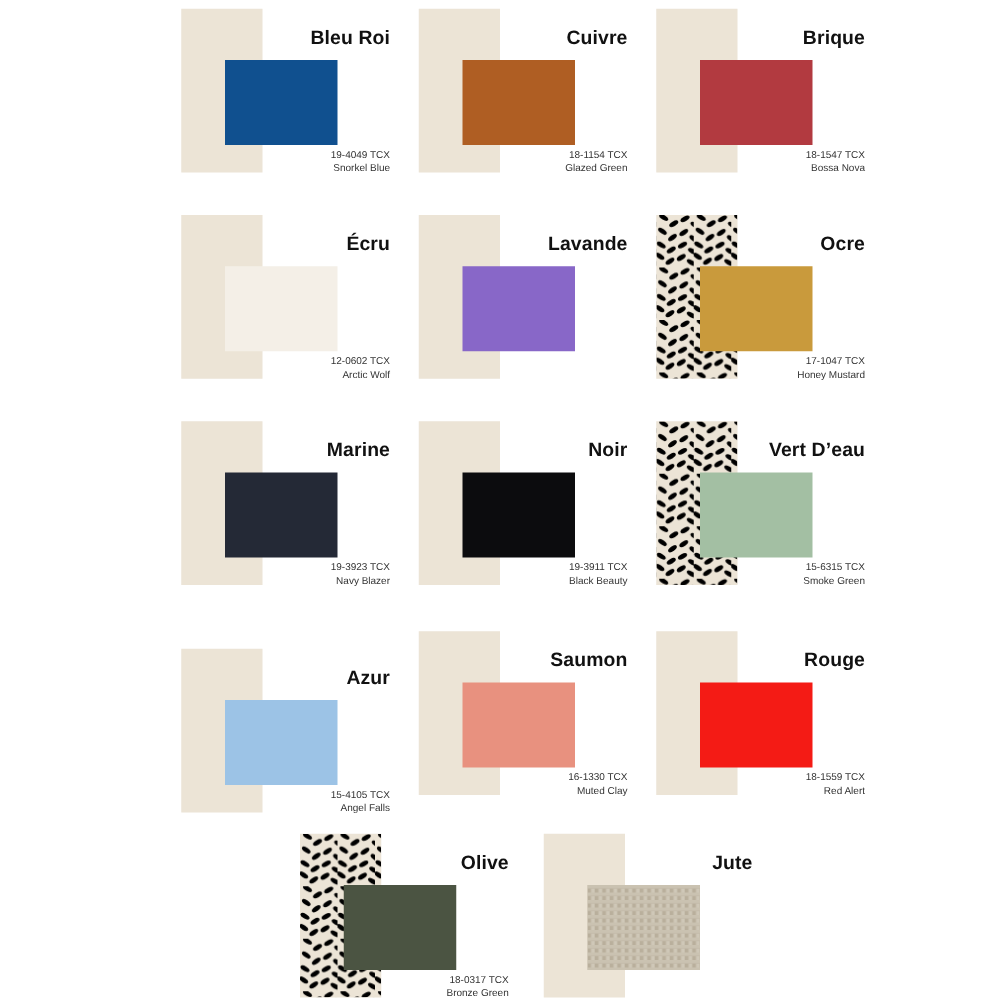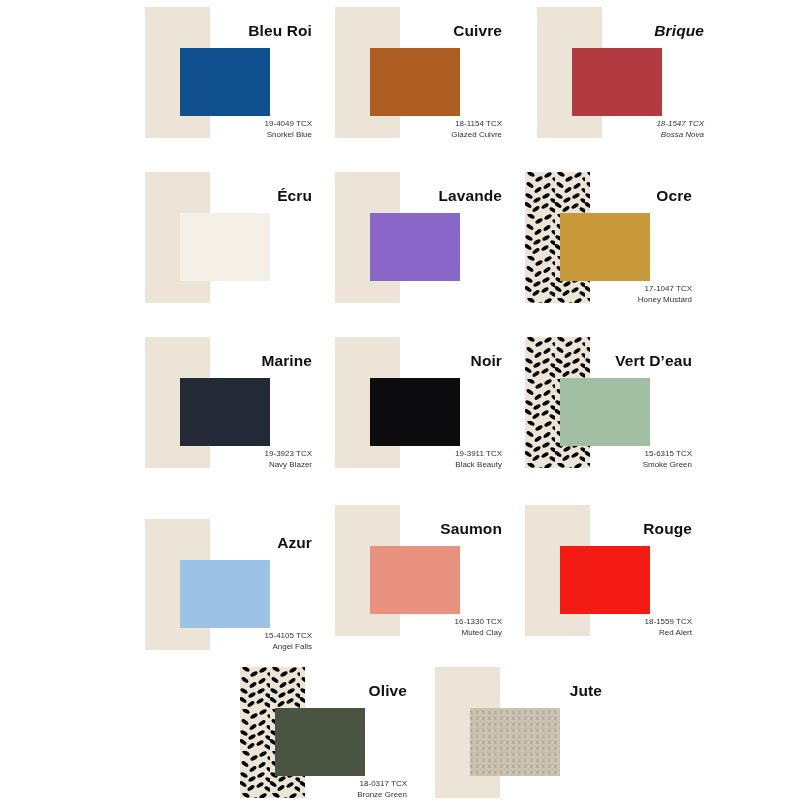--- a/index.html
+++ b/index.html
@@ -110,24 +110,24 @@
       <div class="pattern" id="pat1" style="background-color: rgb(236, 228, 214);">
         <svg class="tile" width="100%" height="100%">
           <rect width="100%" height="100%" fill="url(#p-eucalyptus-outline)"></rect>
         </svg>
         <style></style>
       </div>
       <div class="swatch" style="background-color: rgb(175, 94, 35);"></div>
       <div class="title">Cuivre</div>
       <div class="codeblock">
         <span class="code">18-1154 TCX</span>
-        <span class="cname">Glazed Cuivre</span>
-      </div>
-    </div>
-    <div class="card" style="left: 522px; top: 0px; font-style: italic;">
+        <span class="cname">Glazed Green</span>
+      </div>
+    </div>
+    <div class="card" style="left: 510px; top: 0px;">
       <div class="pattern" id="pat2" style="background-color: rgb(236, 228, 214);">
         <svg class="tile" width="100%" height="100%">
           <rect width="100%" height="100%" fill="url(#p-eucalyptus-outline)"></rect>
         </svg>
         <style></style>
       </div>
       <div class="swatch" style="background-color: rgb(178, 58, 64);"></div>
       <div class="title">Brique</div>
       <div class="codeblock">
         <span class="code">18-1547 TCX</span>
@@ -136,20 +136,24 @@
     </div>
     <div class="card" style="left: 130px; top: 165px;">
       <div class="pattern" id="pat3" style="background-color: rgb(236, 228, 214);">
         <svg class="tile" width="100%" height="100%">
           <rect width="100%" height="100%" fill="url(#p-chevron-herringbone)"></rect>
         </svg>
         <style></style>
       </div>
       <div class="swatch" style="background-color: rgb(244, 239, 231);"></div>
       <div class="title">Écru</div>
+      <div class="codeblock">
+        <span class="code">12-0602 TCX</span>
+        <span class="cname">Arctic Wolf</span>
+      </div>
     </div>
     <div class="card" style="left: 320px; top: 165px;">
       <div class="pattern" id="pat4" style="background-color: rgb(236, 228, 214);">
         <svg class="tile" width="100%" height="100%">
           <rect width="100%" height="100%" fill="url(#p-eucalyptus-outline)"></rect>
         </svg>
         <style></style>
       </div>
       <div class="swatch" style="background-color: rgb(136, 103, 200);"></div>
       <div class="title">Lavande</div>

